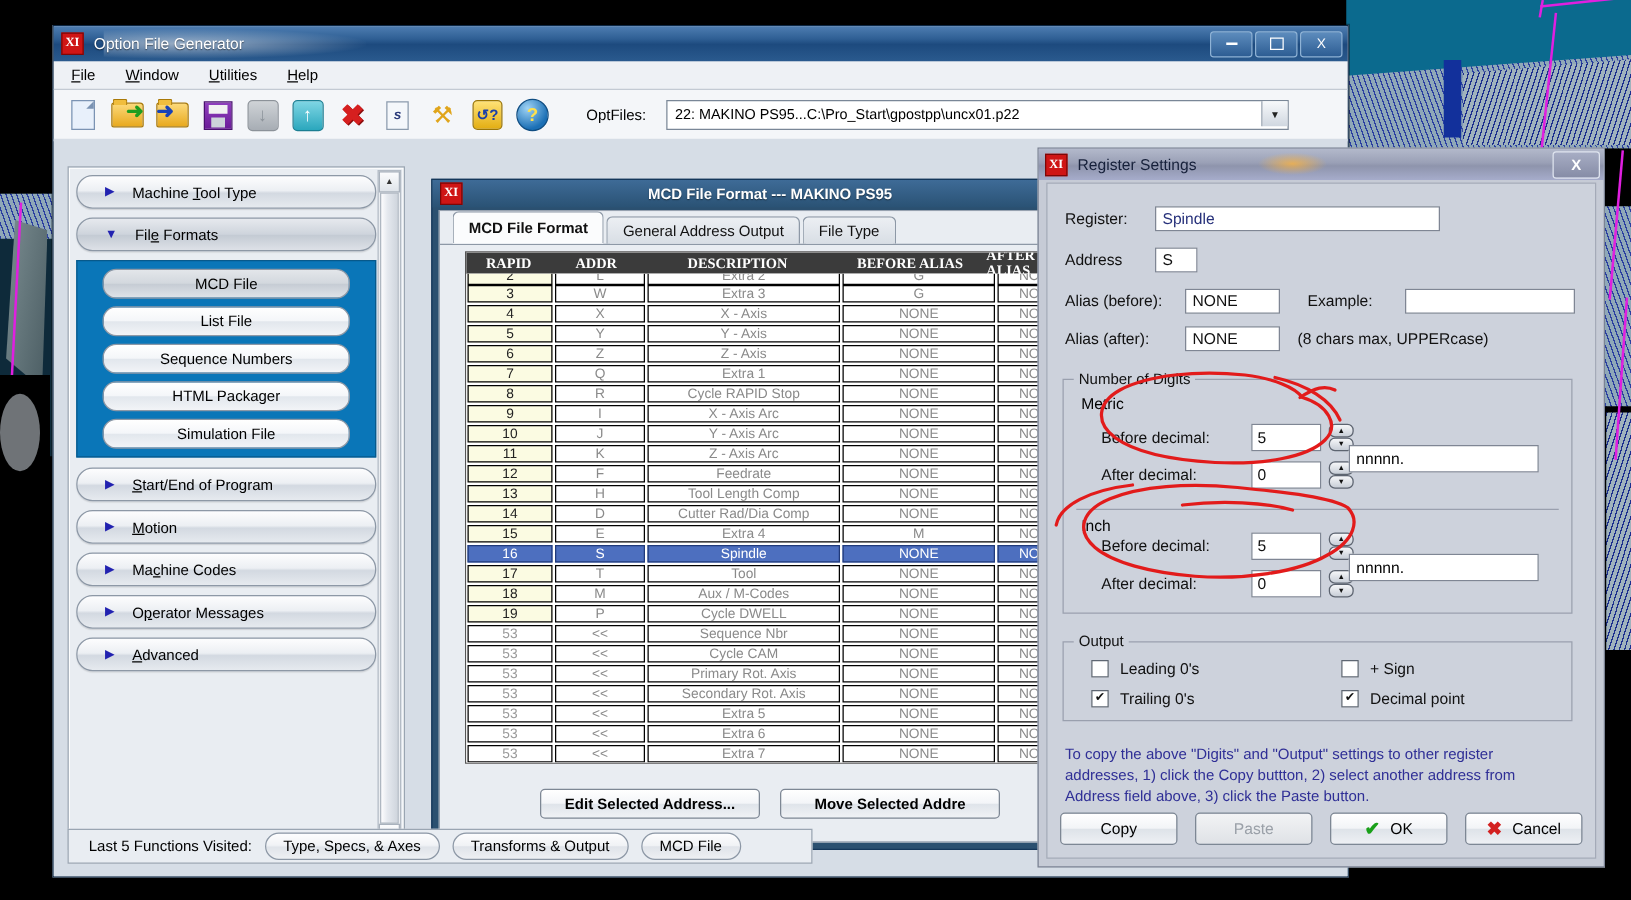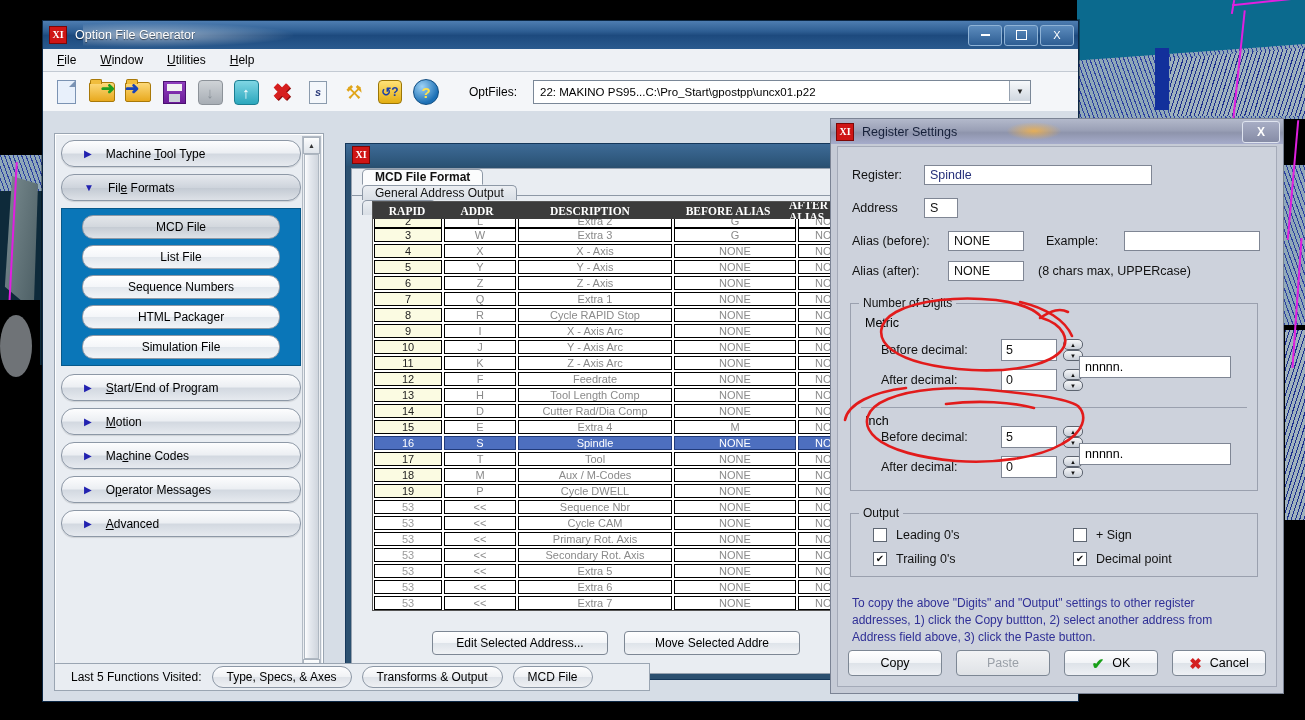--- a/index.html
+++ b/index.html
@@ -154,21 +154,21 @@
     background:linear-gradient(180deg,#3e6b97,#2a5274);
   }
   #mcd-title .ttl{
     position:absolute;left:0;right:0;text-align:center;color:#fff;font-size:12px;font-weight:bold;
     text-shadow:0 1px 1px rgba(0,0,0,.5);
   }
   #mcd-inner{
     position:absolute;left:5px;top:24px;right:5px;bottom:5px;
     background:#e9edf2;border:1px solid #97a2b0;
   }
-  #mcd-tabs{height:26px;display:flex;align-items:flex-start;padding-left:10px;border-bottom:1px solid #8d98a6;background:#e9edf2;flex-direction:column;}
+  #mcd-tabs{height:26px;display:flex;align-items:flex-end;padding-left:10px;border-bottom:1px solid #8d98a6;background:#e9edf2;}
   .tab{
     height:21px;padding:0 12px;display:flex;align-items:center;font-size:12px;
     border:1px solid #8d98a6;border-bottom:none;border-radius:5px 5px 0 0;
     background:linear-gradient(180deg,#eceff3,#d8dee5);margin-right:2px;color:#111;
   }
   .tab.active{background:#fbfcfd;font-weight:bold;height:24px;border-bottom:1px solid #fbfcfd;}
 
   
   #mcd-table{position:absolute;left:20px;top:32px;right:14px;bottom:62px;border:1px solid #555;background:#fff;overflow:hidden;}
   #tbl-head{display:flex;height:17px;background:#3b3b3b;color:#fff;font-family:"Liberation Serif",serif;font-weight:bold;font-size:11.5px;}
@@ -183,21 +183,21 @@
     display:flex;align-items:center;justify-content:center;
     border:1px solid #000;margin:0 1px;height:14px;box-sizing:border-box;background:#fff;
   }
   .trow .c-order{background:#fbfbe2;color:#222;}
   .trow.dim .c-order{background:#fff;color:#9a9a9a;}
   .trow.clip{height:9px;overflow:hidden;}
   .trow.clip>div{height:14px;margin-top:-5px;}
   .trow.sel>div{background:#4d6fbf;color:#fff;border-color:#203a7a;}
   .trow.sel .c-order{background:#4d6fbf;color:#fff;}
 
-  #mcd-buttons{position:absolute;left:0;right:0;bottom:18px;display:flex;justify-content:center;gap:16px;}
+  #mcd-buttons{position:absolute;left:0;right:0;bottom:18px;display:flex;justify-content:center;gap:16px;font-weight:bold;}
   .btn{
     height:22px;min-width:150px;padding:0 12px;border:1px solid #7d8794;border-radius:4px;
     background:linear-gradient(180deg,#ffffff 0%,#f3f5f8 48%,#dfe4ea 52%,#f0f2f5 100%);
     display:flex;align-items:center;justify-content:center;font-size:12px;color:#000;
   }
 
   
   #reg-dialog{
     position:absolute;left:830px;top:118px;width:452px;height:574px;
     background:#c6cbd6;border:1px solid #7b8394;
@@ -392,20 +392,21 @@
       <div id="leftnav-scroll">
         <div class="sb-arrow">▲</div>
         <div class="thumb"></div>
         <div class="sb-arrow bot">▼</div>
       </div>
     </div>
 
     <div id="mcd-window">
       <div id="mcd-title">
         <div class="app-icon">XI</div>
+        <div class="ttl">MCD File Format --- MAKINO PS95</div>
       </div>
       <div id="mcd-inner">
         <div id="mcd-tabs">
           <div class="tab active">MCD File Format</div>
           <div class="tab">General Address Output</div>
           <div class="tab">File Type</div>
         </div>
 
         <div id="mcd-table">
           <div id="tbl-head">

